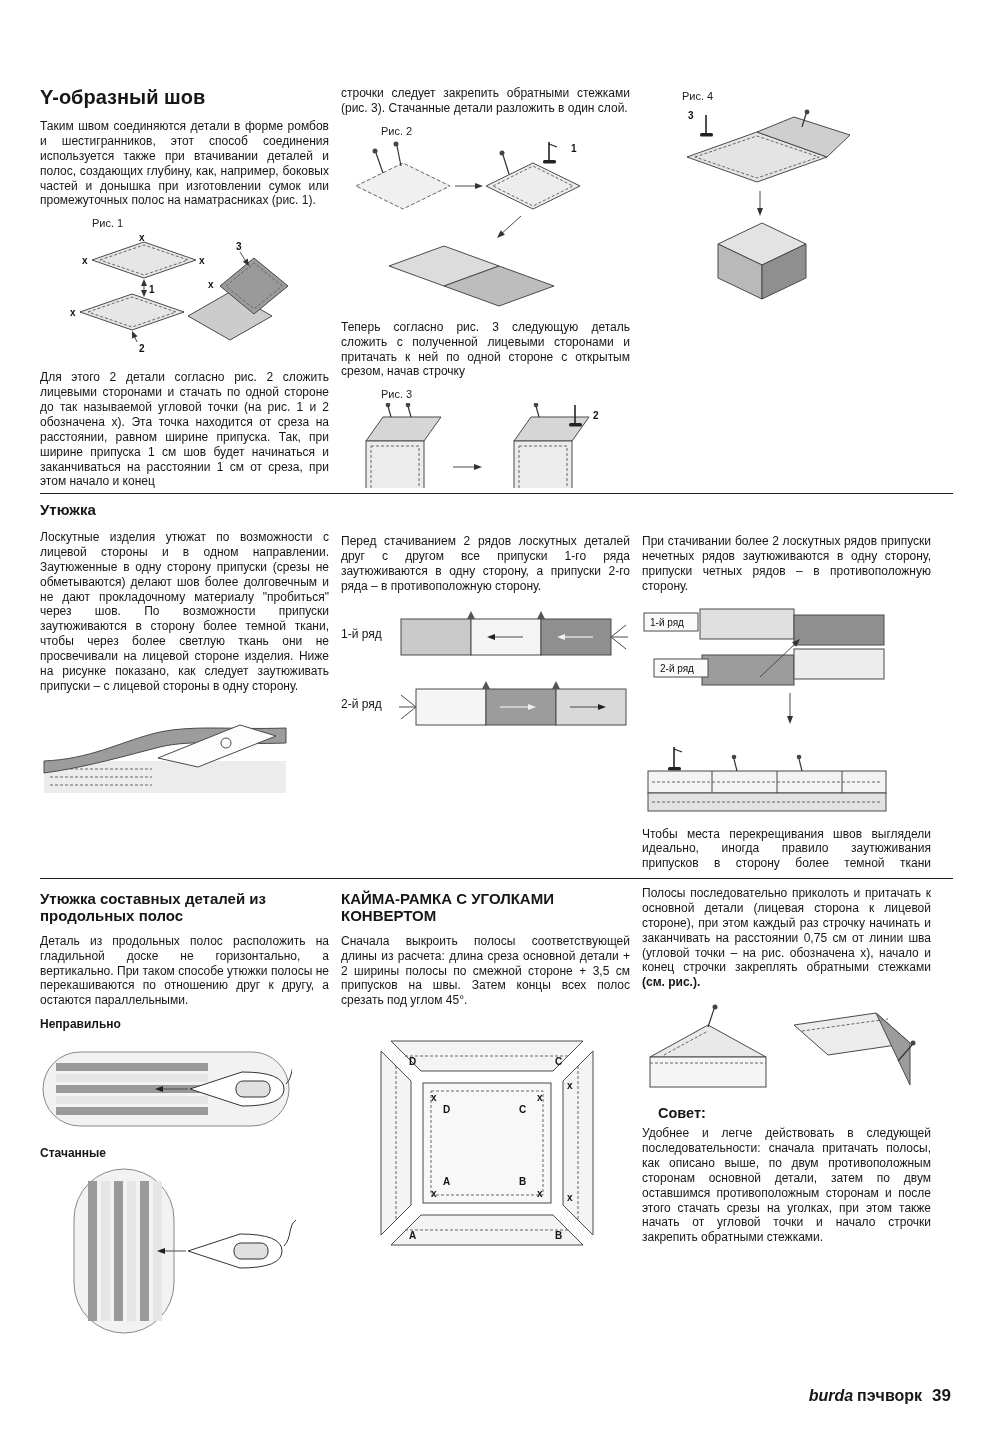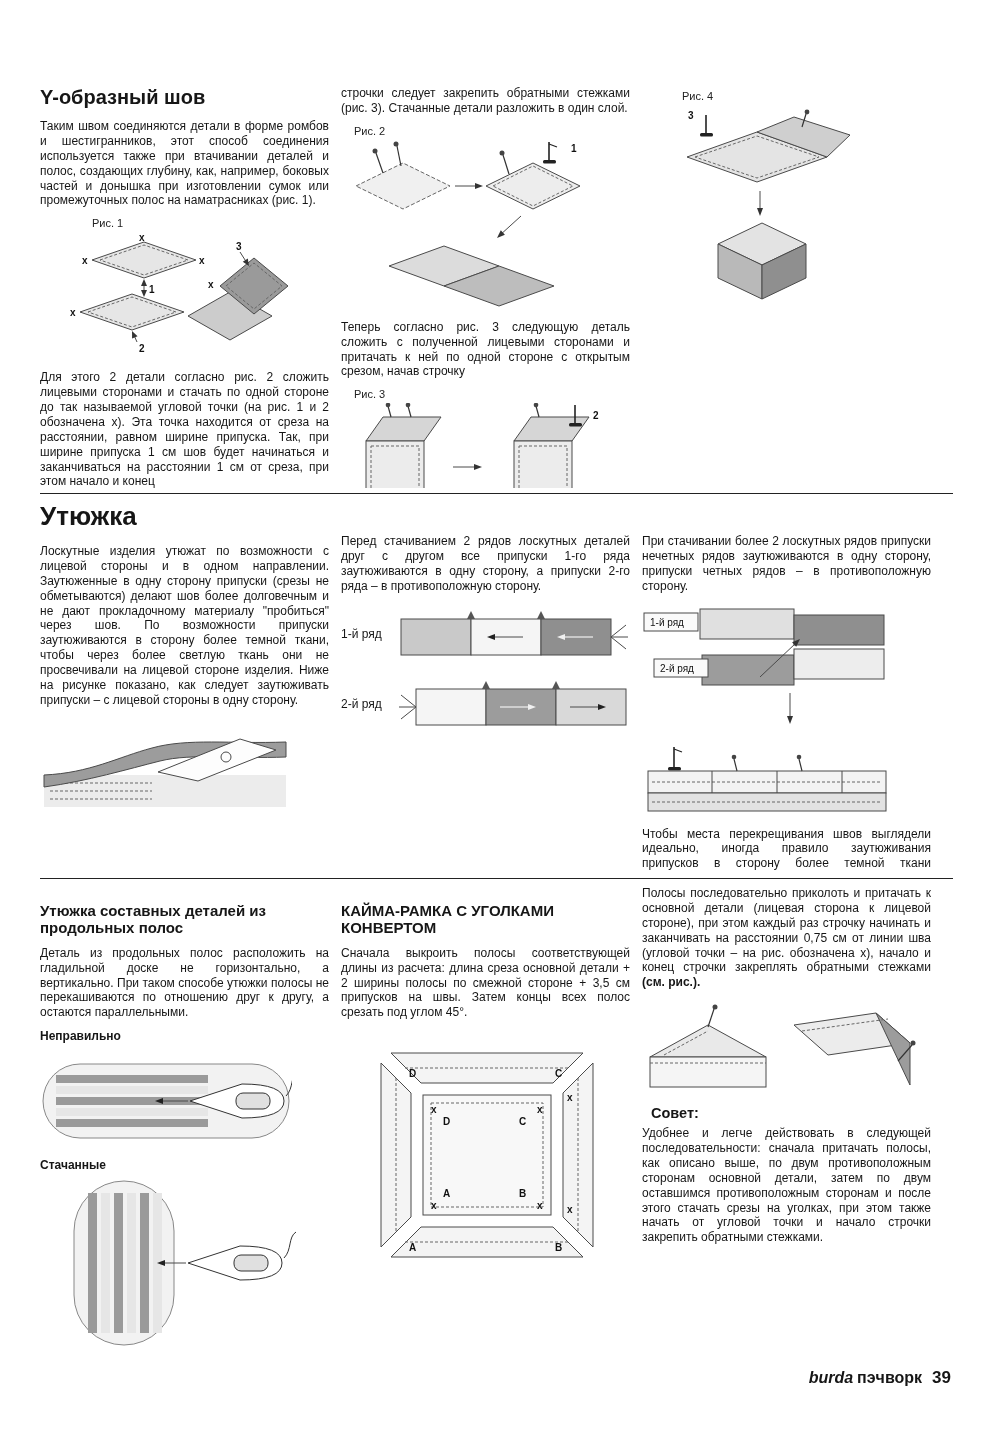--- a/index.html
+++ b/index.html
@@ -7,33 +7,33 @@
   .page{width:993px;height:1438px;position:relative;background:#fff;color:#161616;
         font-family:"Liberation Sans",sans-serif;padding:86px 40px 0;overflow:hidden}
   .sec{display:flex;gap:12px;overflow:hidden}
   .sec .col{width:289px;flex:none}
   .sec1{height:402px}
   .sec2{height:372px}
   .sec3{height:468px}
   .rule{border:none;border-top:1.6px solid #222;margin:5px 0 7px}
   p.bp{font-size:12px;line-height:1.24;text-align:justify;margin:0 0 9px}
   h1.t1{font-size:20px;margin:0 0 10px}
-  h2.t2{font-size:26px;margin:0 0 12px}
-  h3.t3{font-size:15px;line-height:1.16;margin:16px 0 9px}
+  h2.t2{font-size:15px;margin:0 0 12px}
+  h3.t3{font-size:15px;line-height:1.16;margin:4px 0 9px}
   .pt{padding-top:33px}
   .figwrap{margin:4px 0 10px}
   .figcap{font-size:11px;color:#222;margin:0 0 3px}
-  .ind46{margin-left:52px}.ind28{margin-left:13px}.ind64{margin-left:40px}
+  .ind46{margin-left:52px}.ind28{margin-left:40px}.ind64{margin-left:40px}
   .center{display:flex;justify-content:center}
   .blabel{font-size:12px;font-weight:bold;margin:6px 0 5px}
-  .tipt{font-size:14.5px;font-weight:bold;margin:10px 9px 5px}
+  .tipt{font-size:14.5px;font-weight:bold;margin:10px 16px 5px}
   .rowfig{display:flex;align-items:center;gap:6px;margin:2px 0 8px}
   .rowlabel{font-size:12px;flex:none;width:48px}
   .corners{display:flex;gap:14px;margin:4px 0 4px}
-  .footer{position:absolute;right:42px;bottom:50px}
+  .footer{position:absolute;right:42px;bottom:32px}
   .fb-i{font-style:italic;font-weight:bold;font-size:16px}
   .fb-r{font-weight:bold;font-size:16px;margin-left:4px}
   .fb-n{font-size:17px;margin-left:10px;font-weight:600}
   svg{display:block}
   svg text{font-family:"Liberation Sans",sans-serif;font-size:10px;font-weight:bold;fill:#111}
   svg text.lblbox{font-weight:normal}
   .sol{stroke:#4a4a4a;stroke-width:1}
   .dash{stroke:#666;stroke-width:1;stroke-dasharray:3 2;fill:none}
   .pinl{stroke:#333;stroke-width:1.2}
 </style>

